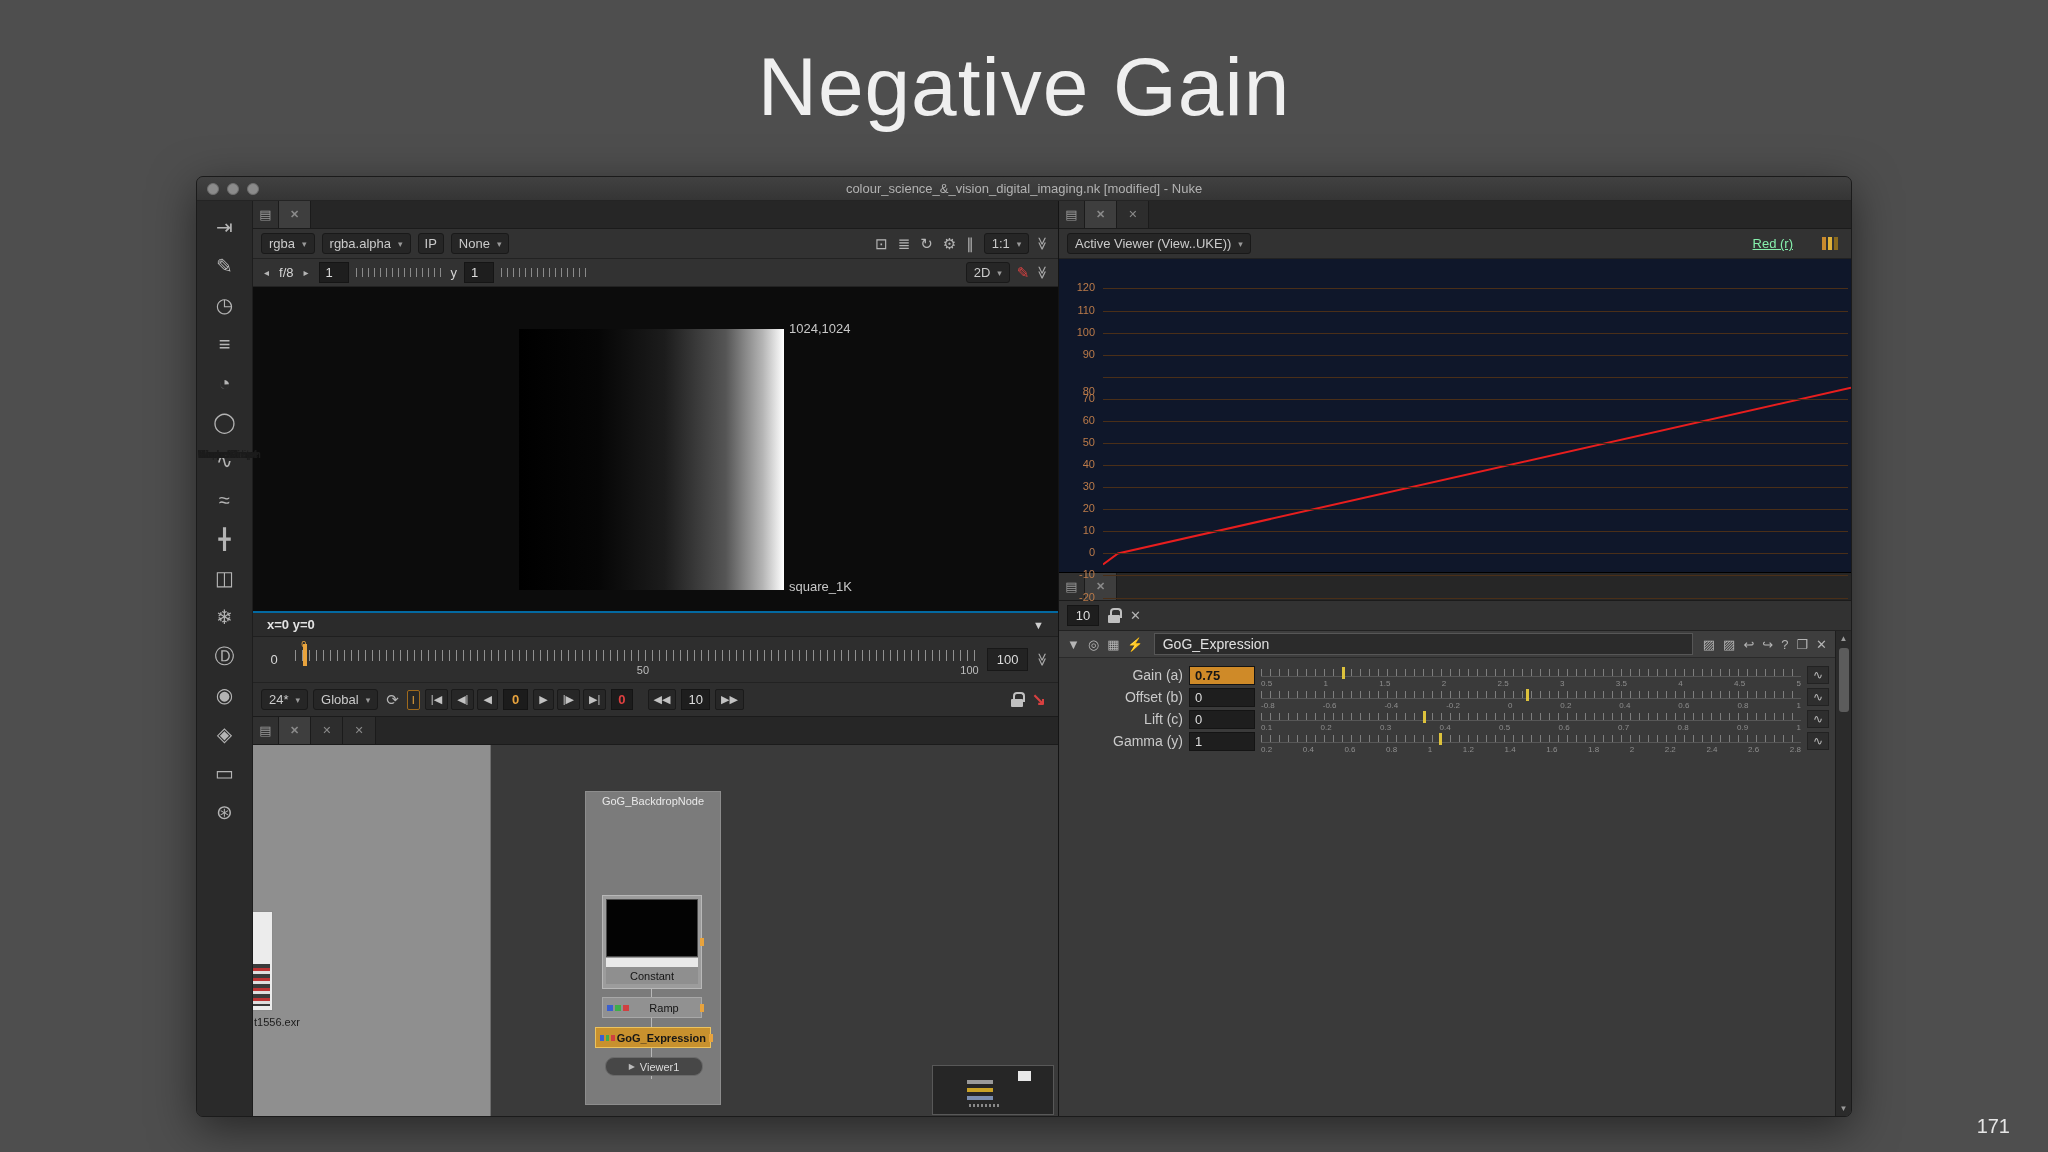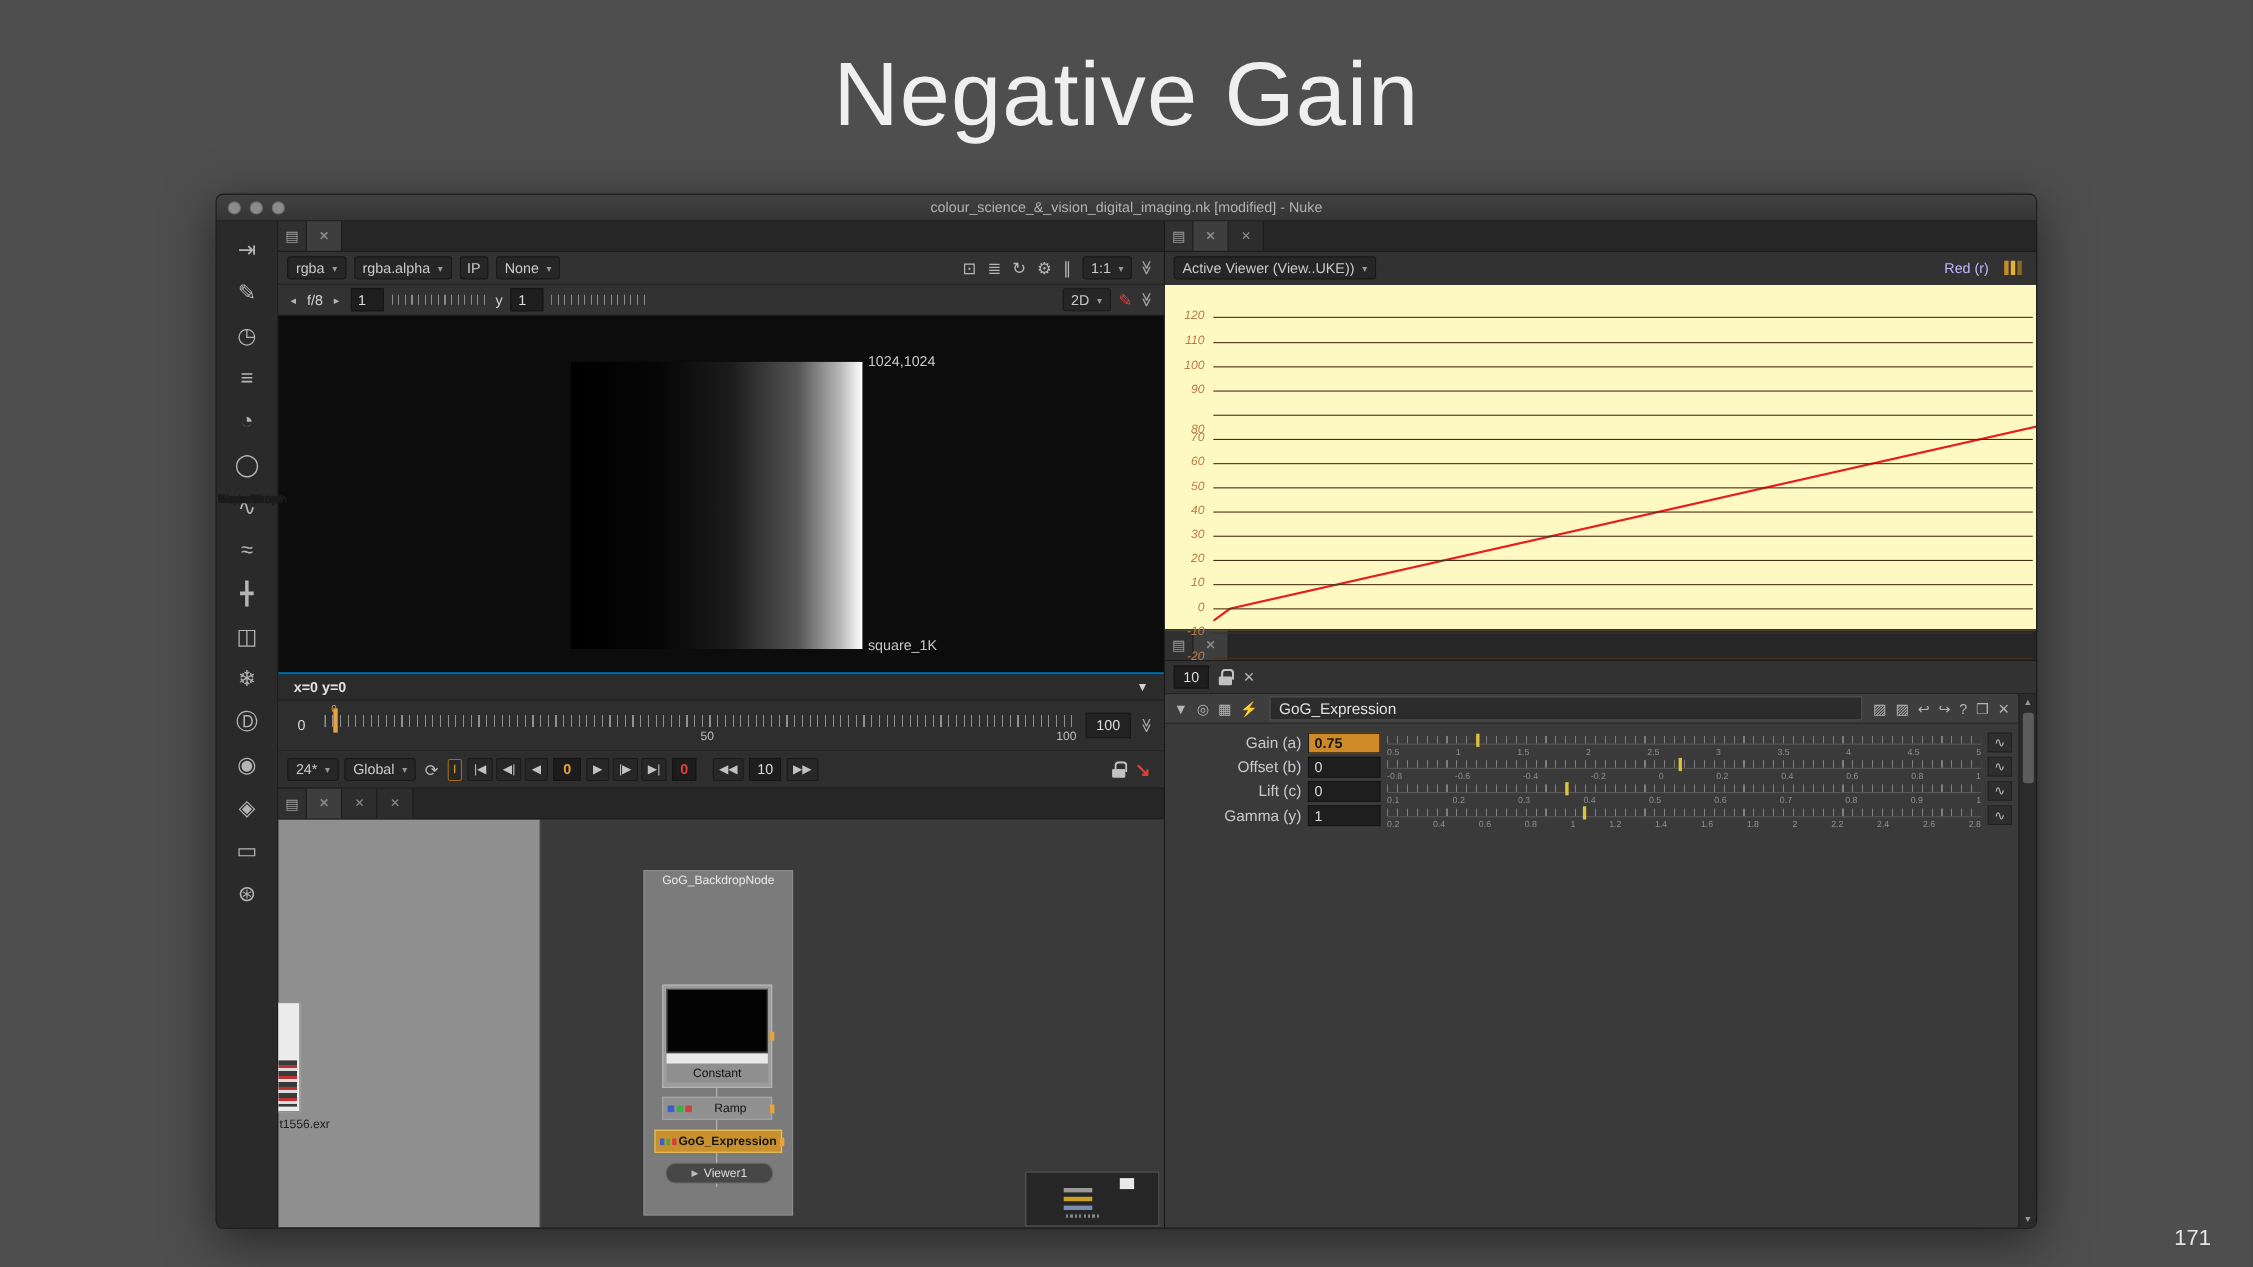--- a/index.html
+++ b/index.html
@@ -88,25 +88,25 @@
   .n-expr{left:342px;top:282px;width:116px;height:21px;background:#c8912e;border:1px solid #ecc35e;display:flex;align-items:center;padding:0 4px;gap:2px;color:#161616;font-weight:bold;}
   .n-viewer{left:352px;top:312px;width:98px;height:19px;background:#474747;border:1px solid #6a6a6a;border-radius:9px;display:flex;align-items:center;justify-content:center;gap:5px;color:#dcdcdc;}
   .n-viewer .tri{font-size:8px;color:#bbb;}
   .minimap{position:absolute;right:4px;bottom:1px;width:122px;height:50px;background:#262626;border:1px solid #585858;}
   .mm-thumb{position:absolute;right:22px;top:5px;width:13px;height:10px;background:#e8e8e8;}
   .mm-bar1{position:absolute;left:34px;top:14px;width:26px;height:4px;background:#9a9a9a;}
   .mm-bar2{position:absolute;left:34px;top:22px;width:26px;height:4px;background:#c9a227;}
   .mm-bar3{position:absolute;left:34px;top:30px;width:26px;height:4px;background:#7a8db0;}
   .mm-dots{position:absolute;left:36px;top:38px;width:30px;height:3px;background:repeating-linear-gradient(90deg,#888 0 2px,transparent 2px 4px);}
   
-  .wave{height:314px;background:#fef9c3;position:relative;flex:none;border-bottom:1px solid #000;font-style:italic;}
+  .wave{height:314px;background:#0f172a;position:relative;flex:none;border-bottom:1px solid #000;}
   .wgrid{position:absolute;left:44px;right:3px;height:1px;background:#4a2f18;}
   .wlabel{position:absolute;left:4px;width:32px;text-align:right;font-size:11px;color:#bc7b4a;}
   .wave svg{position:absolute;left:44px;top:0;width:calc(100% - 44px);height:370px;}
-  .chanlabel{font-size:13px;color:#c4b5fd;margin-right:7px;}
+  .chanlabel{font-size:13px;color:#86efac;margin-right:22px;text-decoration:underline;}
   .chanbars{display:flex;gap:2px;align-items:flex-end;margin-right:5px;}
   .chanbars span{width:4px;display:inline-block;}
   .cb1{height:13px;background:#c98a2d;}
   .cb2{height:13px;background:#e0b23a;}
   .cb3{height:13px;background:#8a6a1e;}
   
   .propbody{flex:1;display:flex;flex-direction:column;position:relative;background:#3a3a3a;padding-right:16px;}
   .nheader{height:27px;background:#3e3e3e;border-bottom:1px solid #2a2a2a;display:flex;align-items:center;gap:3px;padding:0 5px;flex:none;}
   .ntitle{flex:1;background:#2b2b2b;border:1px solid #565656;color:#e0e0e0;font-size:14px;padding:2px 8px;margin:0 4px;}
   .ptabs{height:27px;background:#333;display:flex;align-items:flex-end;gap:2px;padding:0 8px;border-bottom:1px solid #262626;flex:none;}

